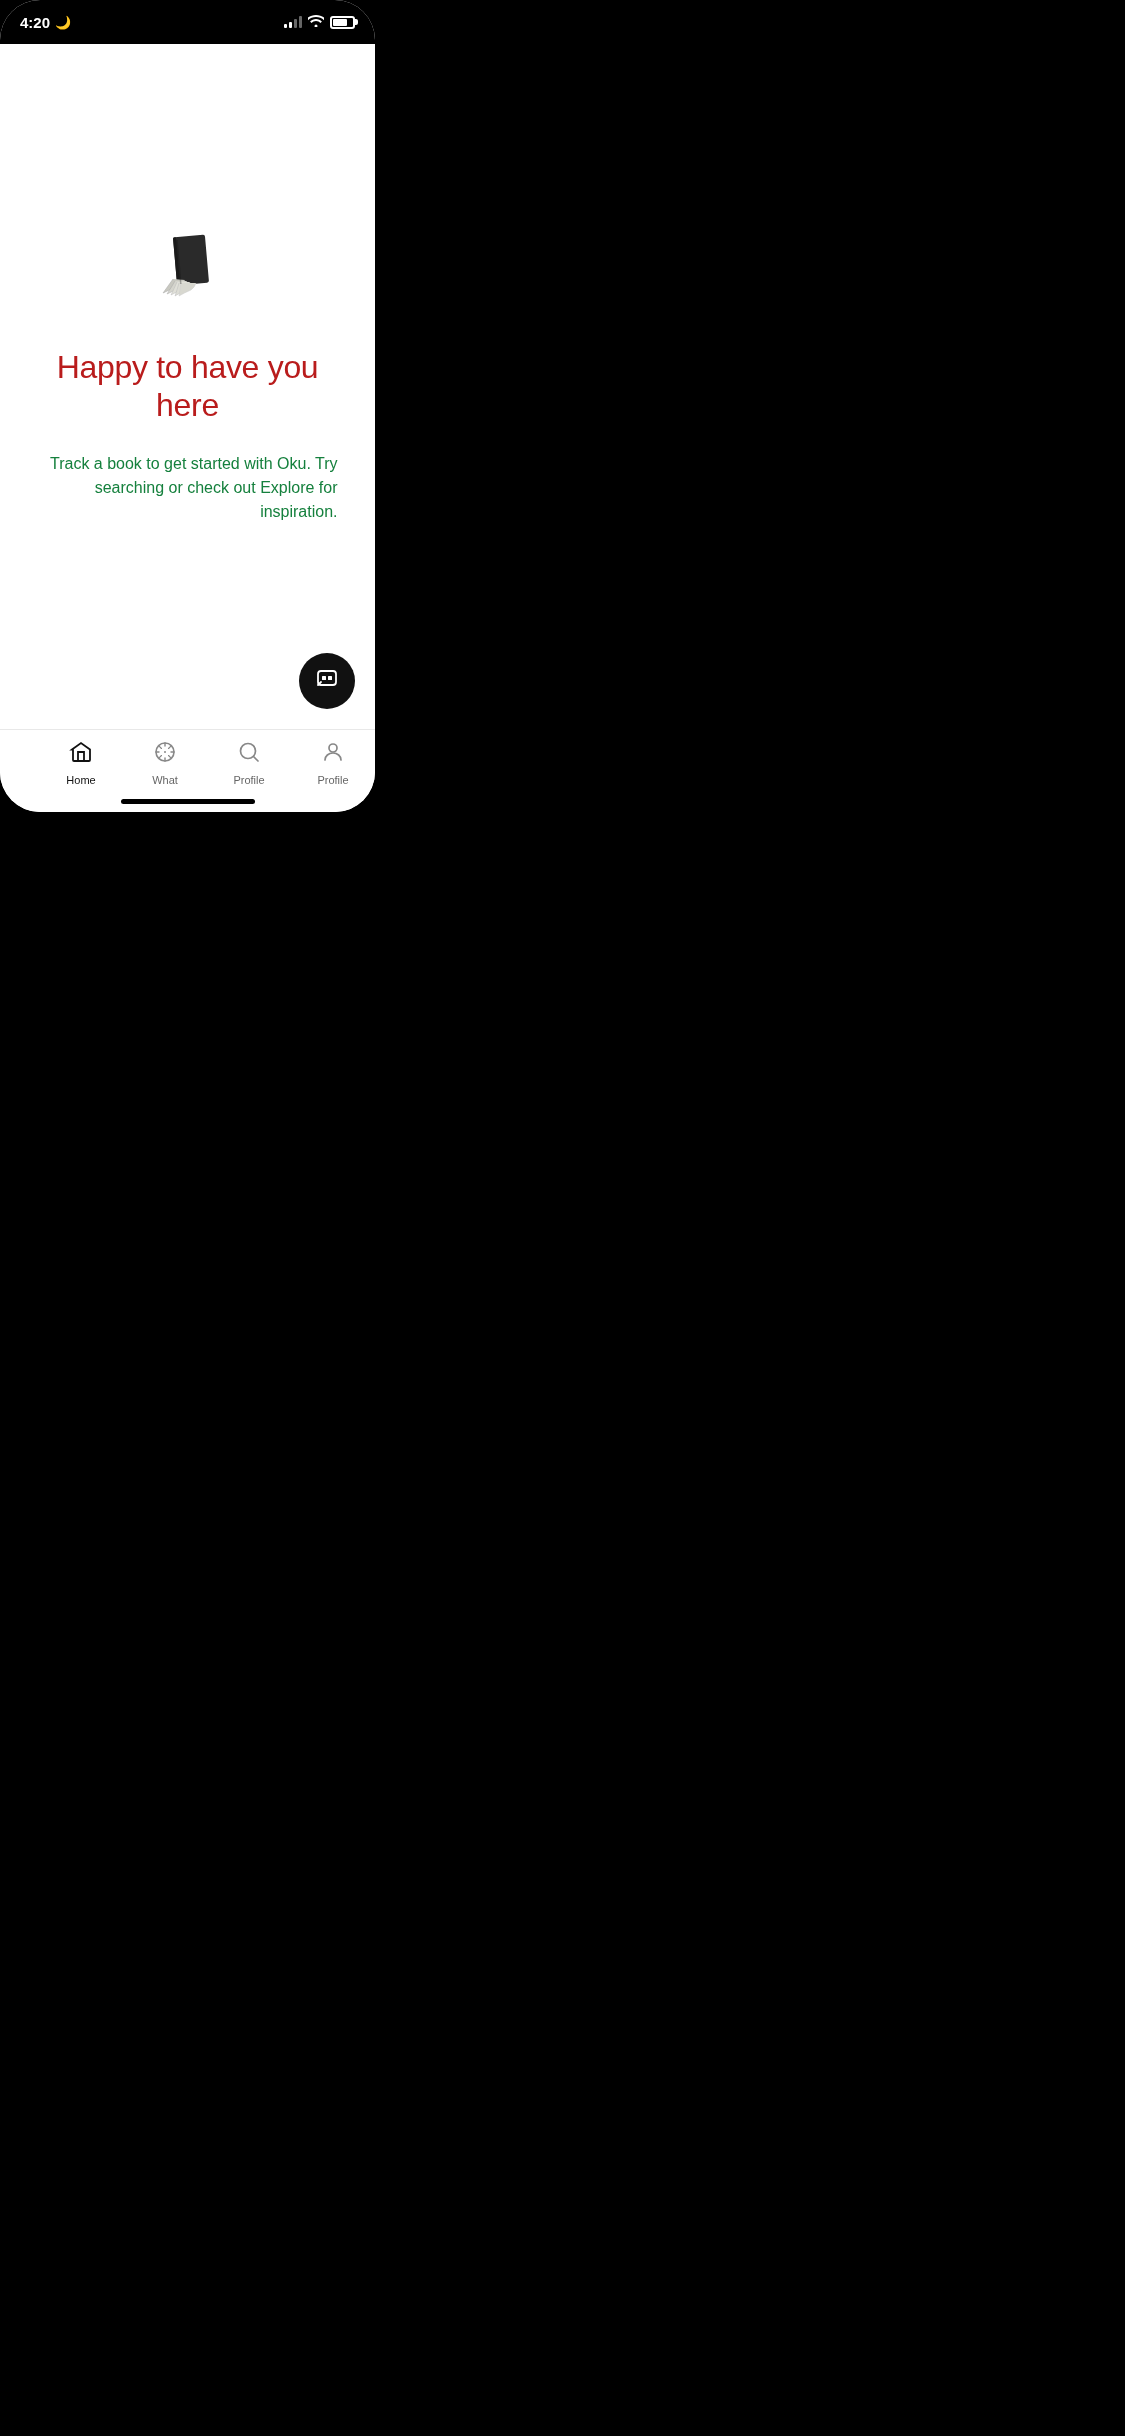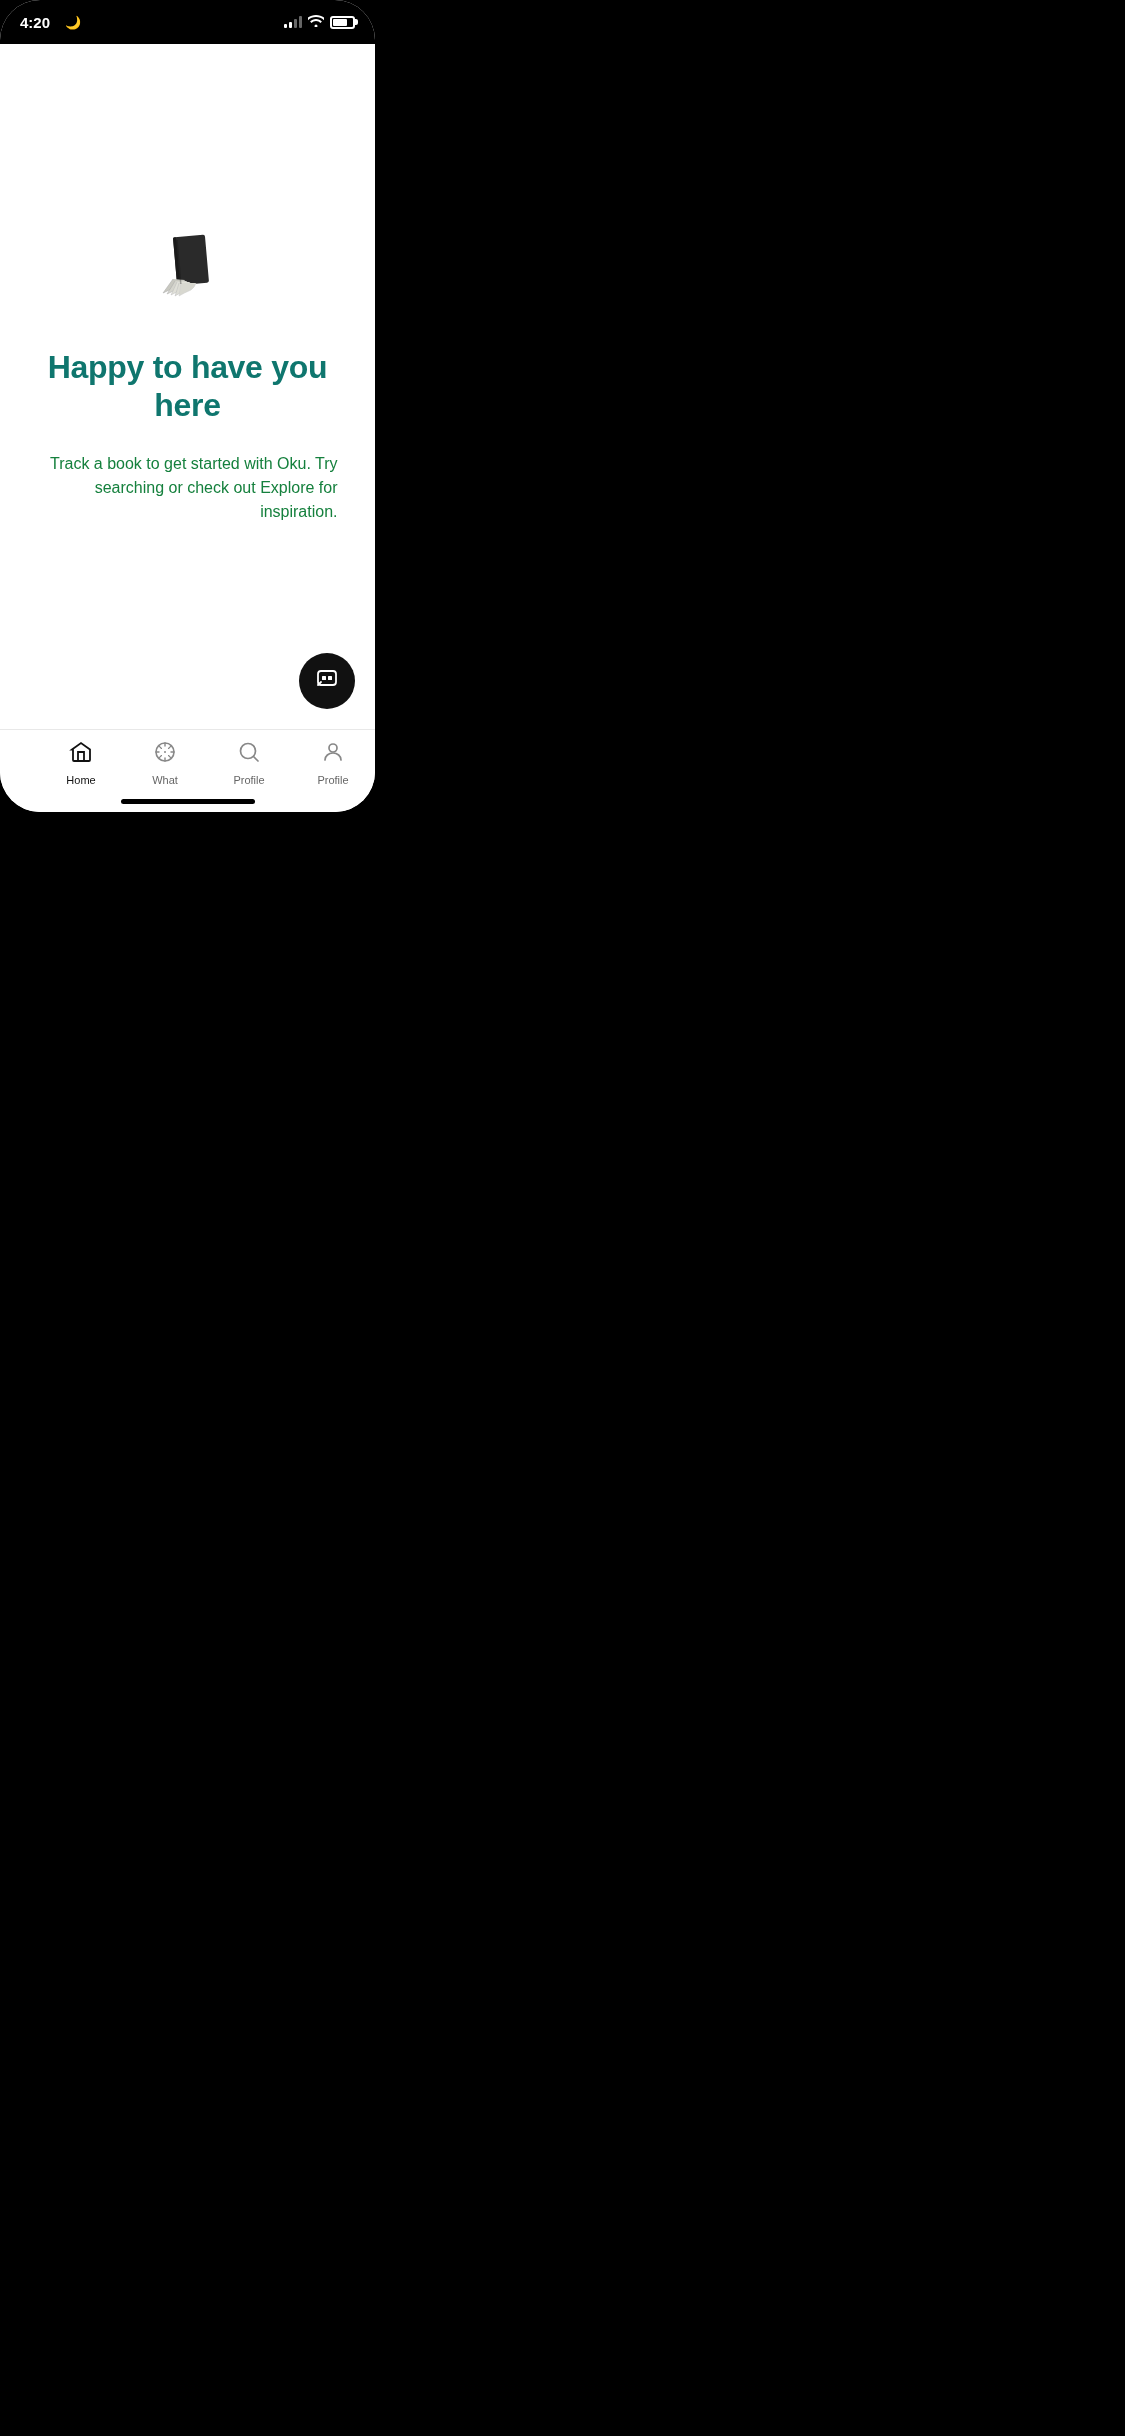--- a/index.html
+++ b/index.html
@@ -39,21 +39,21 @@
       padding: 0 20px;
       flex-shrink: 0;
     }
 
     .status-time {
       color: #fff;
       font-size: 15px;
       font-weight: 600;
       display: flex;
       align-items: center;
-      gap: 15px;
+      gap: 5px;
     }
 
     .status-moon {
       font-size: 13px;
     }
 
     .status-right {
       display: flex;
       align-items: center;
       gap: 6px;
@@ -119,22 +119,22 @@
       display: flex;
       flex-direction: column;
       align-items: center;
       justify-content: center;
       padding: 20px 30px;
       position: relative;
     }
 
     .welcome-title {
       font-size: 32px;
-      font-weight: 700;
-      color: #0f766e;
+      font-weight: 400;
+      color: #b91c1c;
       text-align: center;
       margin-bottom: 28px;
       line-height: 1.2;
       letter-spacing: -0.3px;
     }
 
     .welcome-subtitle {
       font-size: 16px;
       color: #15803d;
       text-align: right;

